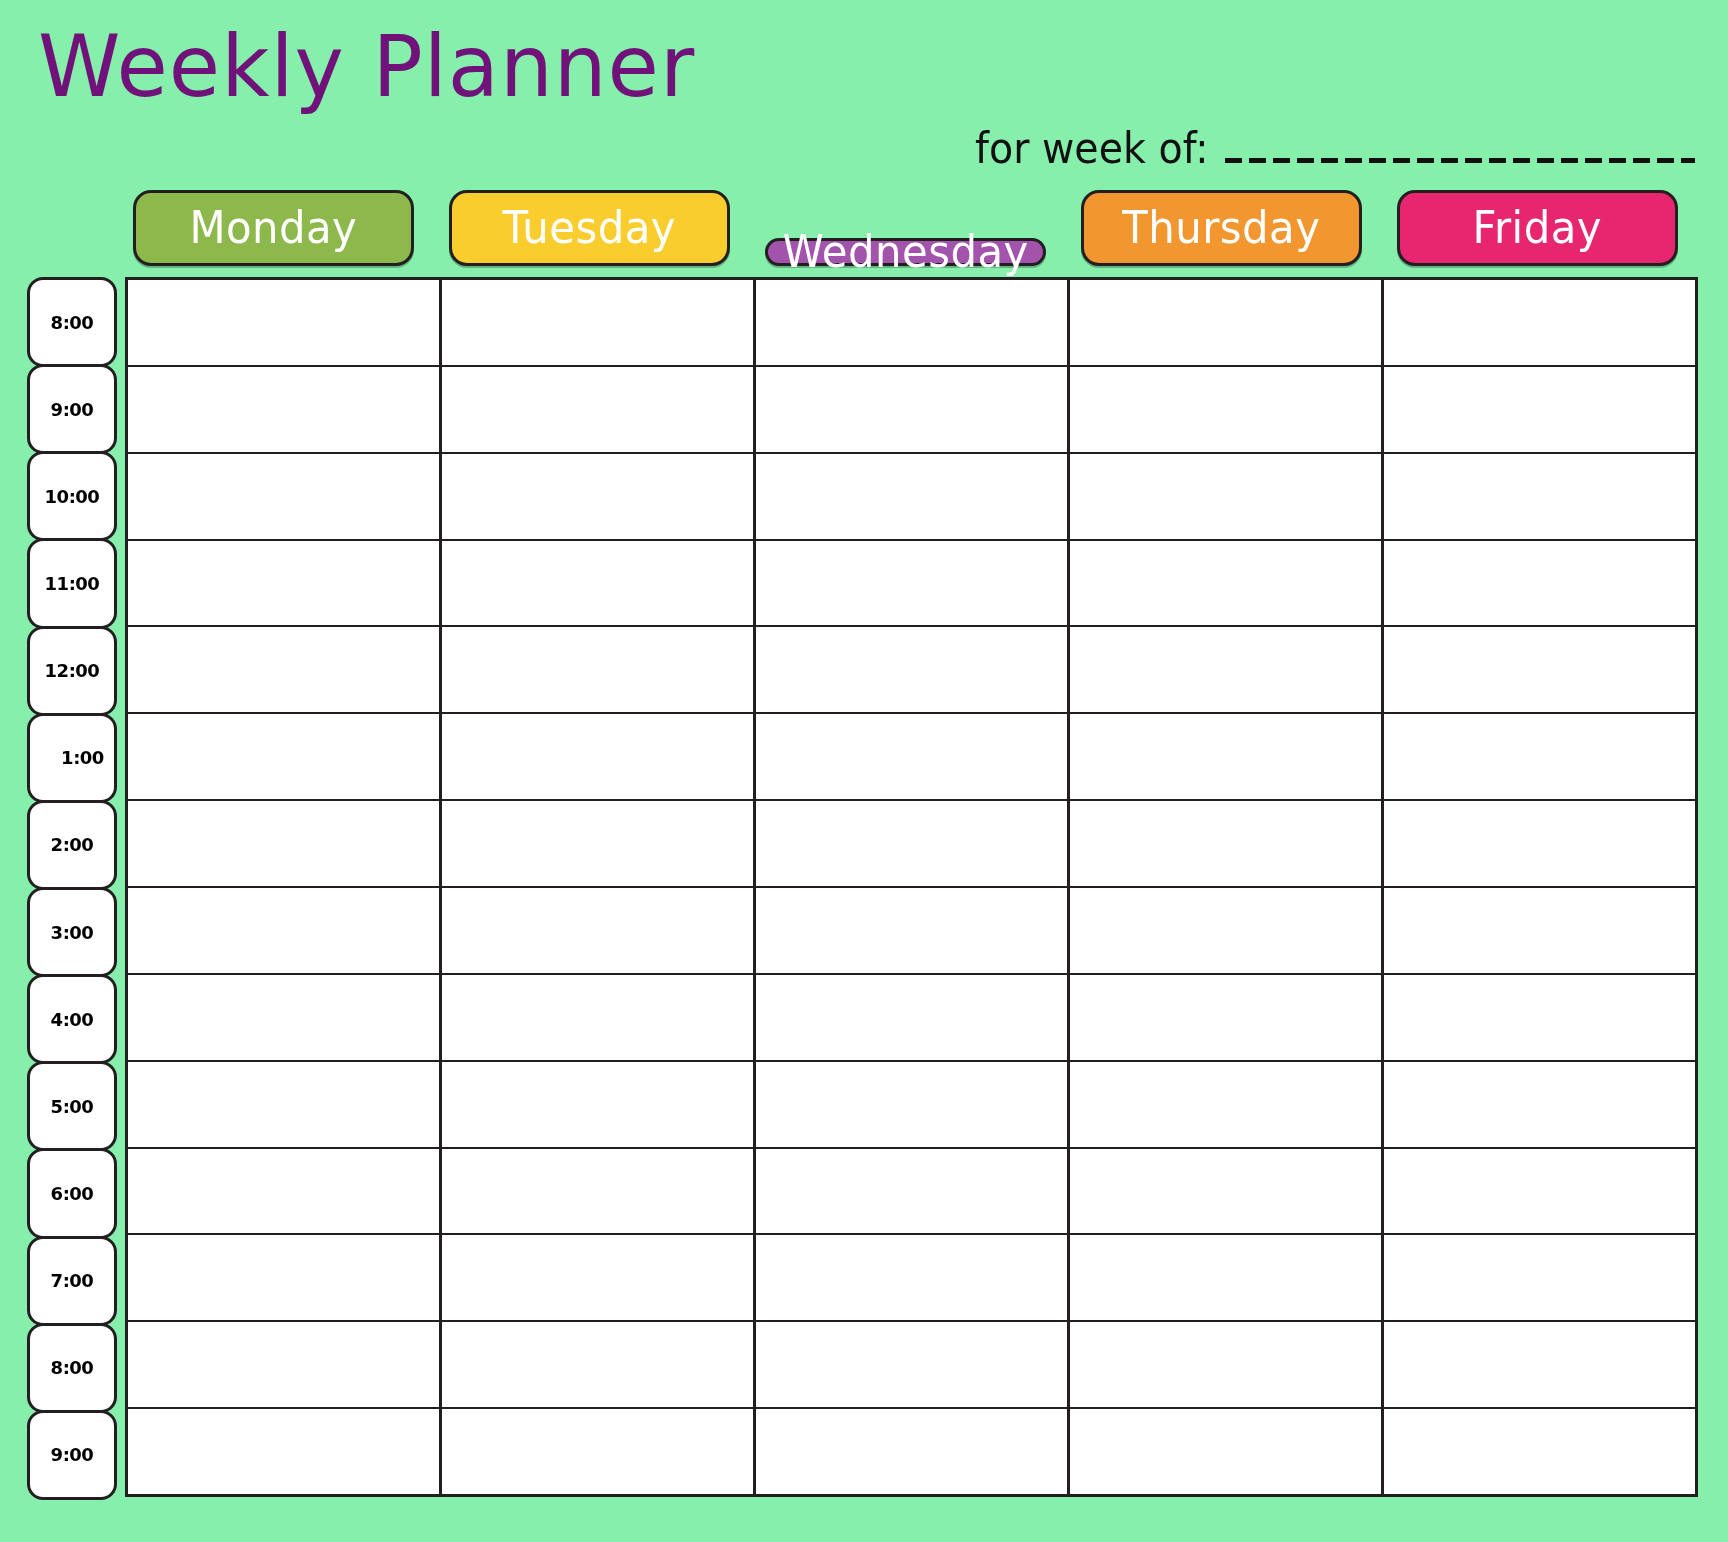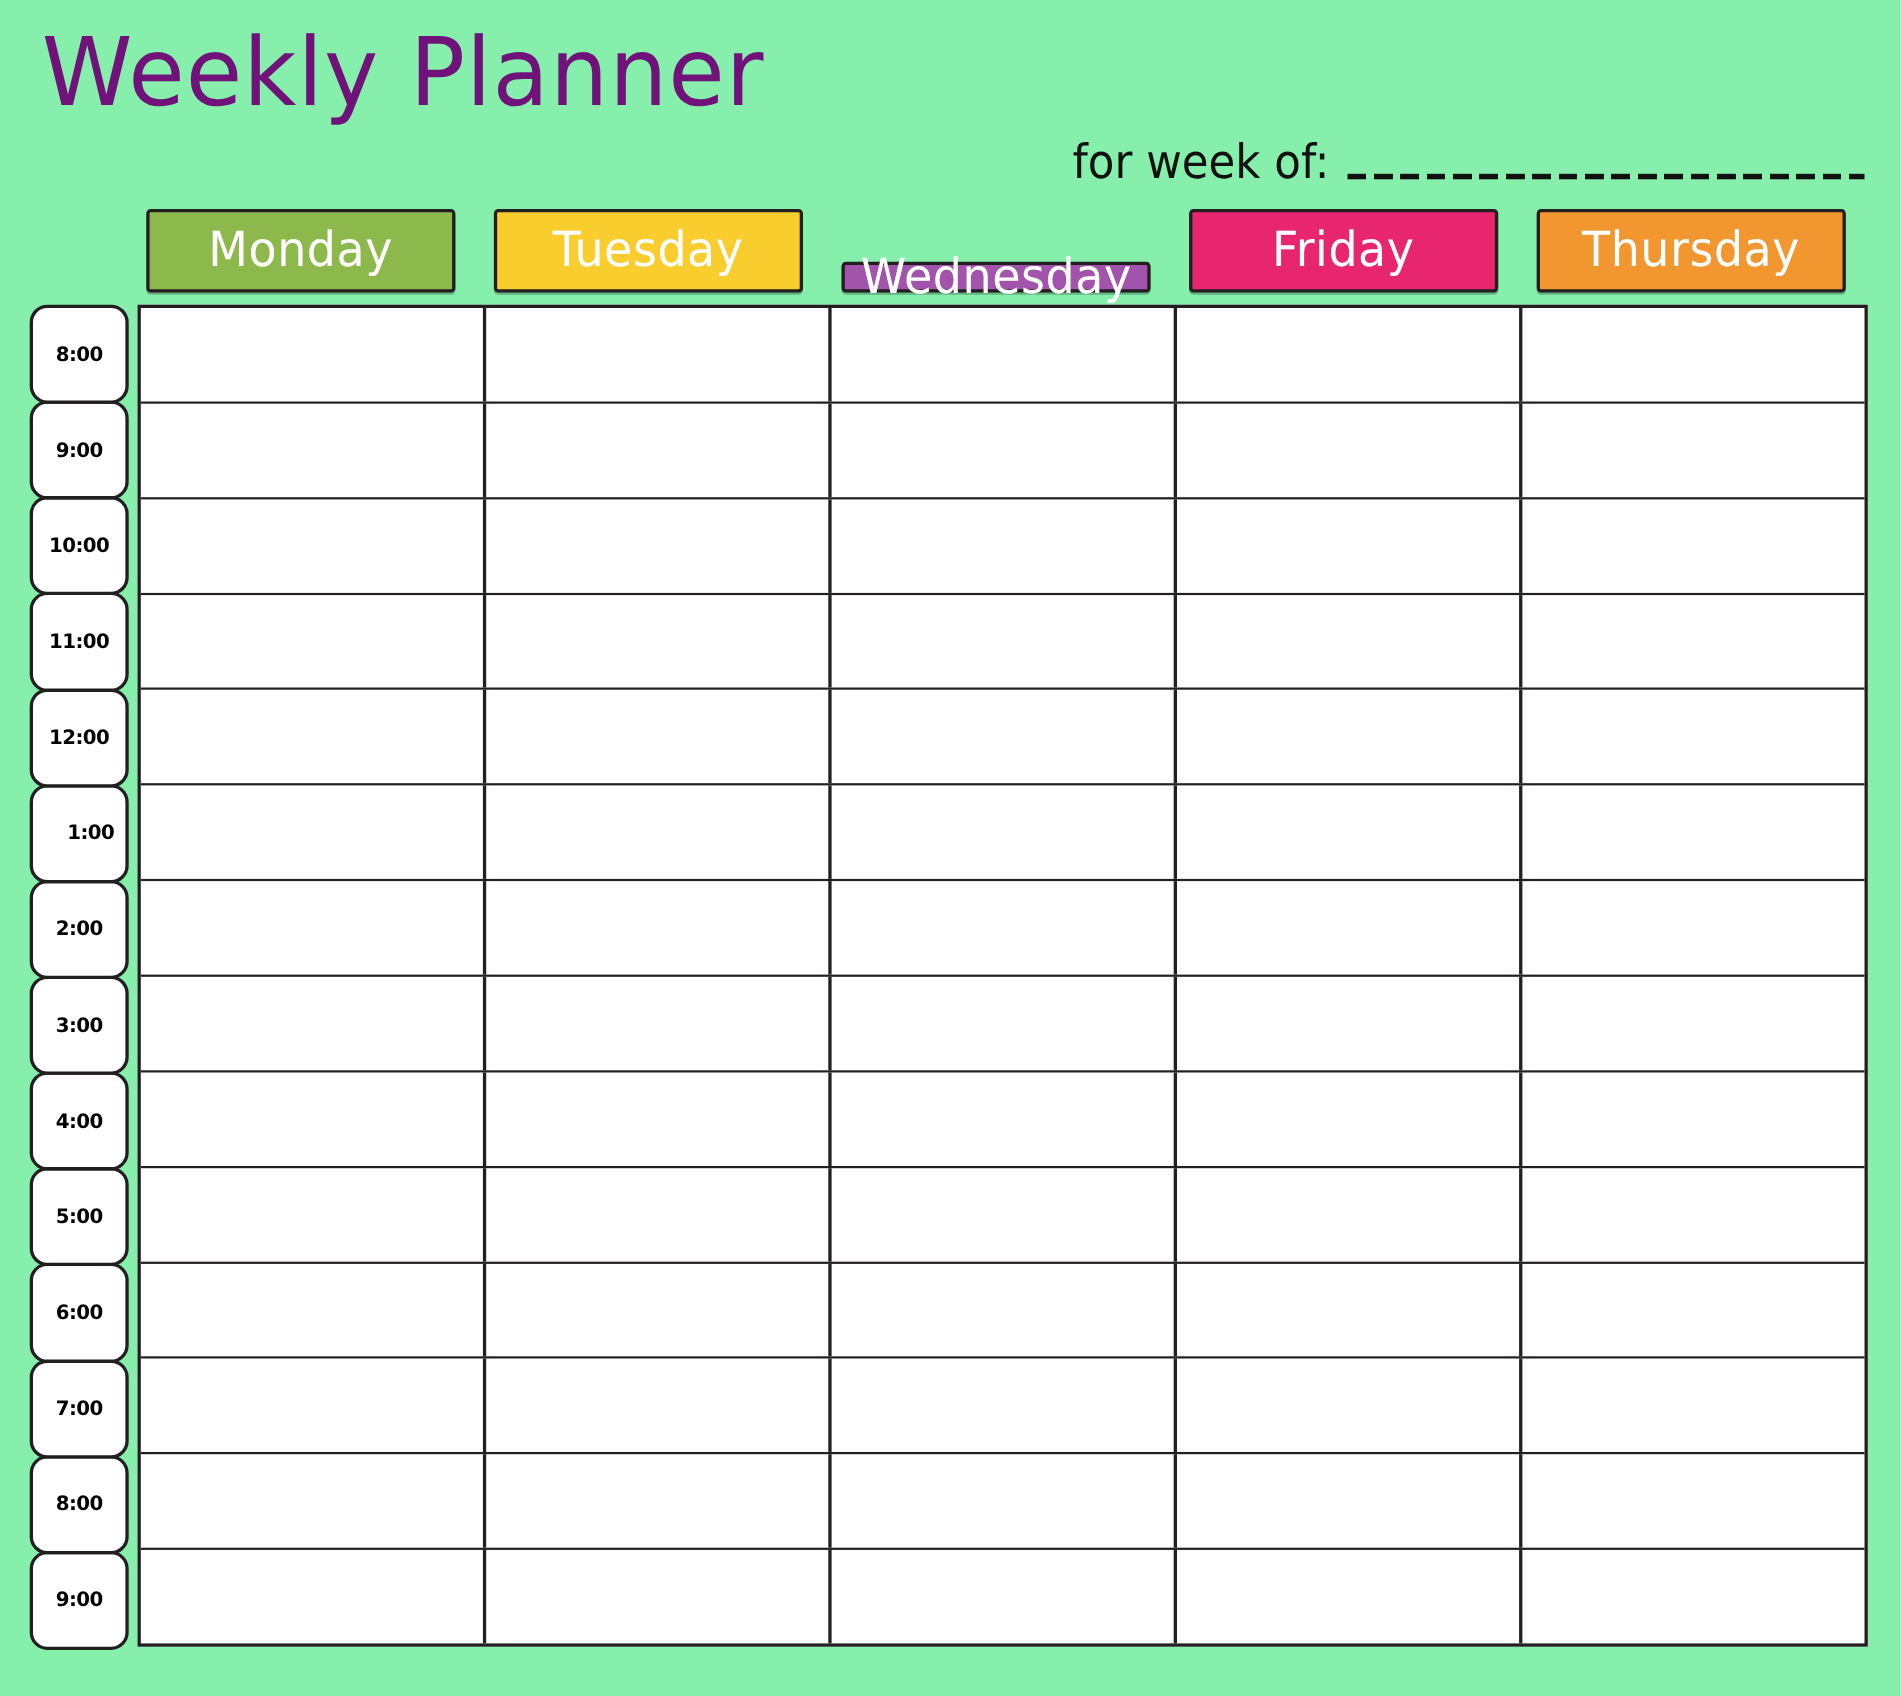--- a/index.html
+++ b/index.html
@@ -82,21 +82,21 @@
     left: 133px;
     top: 190px;
     width: 1545px;
     height: 76px;
     display: flex;
     gap: 35px;
   }
   .day-tab {
     flex: 1 1 0;
     border: 3px solid #231f20;
-    border-radius: 4px;
+    border-radius: 18px;
     display: flex;
     align-items: center;
     justify-content: center;
     box-sizing: border-box;
     box-shadow: 0 2px 0 0 rgba(0,0,0,0.25);
   }
   .day-tab-label {
     font-family: "DejaVu Sans", sans-serif;
     font-size: 44px;
     line-height: 46px;
@@ -178,25 +178,25 @@
   <div class="day-tabs">
       <div class="day-tab" style="background: rgb(141, 184, 76);">
         <span class="day-tab-label">Monday</span>
       </div>
       <div class="day-tab" style="background: rgb(250, 205, 47);">
         <span class="day-tab-label">Tuesday</span>
       </div>
       <div class="day-tab" style="background: rgb(162, 84, 172); margin-top: 48px;">
         <span class="day-tab-label">Wednesday</span>
       </div>
+      <div class="day-tab" style="background: rgb(242, 150, 47);">
+        <span class="day-tab-label">Thursday</span>
+      </div>
       <div class="day-tab" style="background: rgb(232, 37, 111);">
         <span class="day-tab-label">Friday</span>
-      </div>
-      <div class="day-tab" style="background: rgb(242, 150, 47);">
-        <span class="day-tab-label">Thursday</span>
       </div>
     </div>
 
   <div class="time-col">
       <div class="time-cell" style="z-index: 100;">
         <span class="time-label">8:00</span>
       </div>
       <div class="time-cell" style="z-index: 99;">
         <span class="time-label">9:00</span>
       </div>

